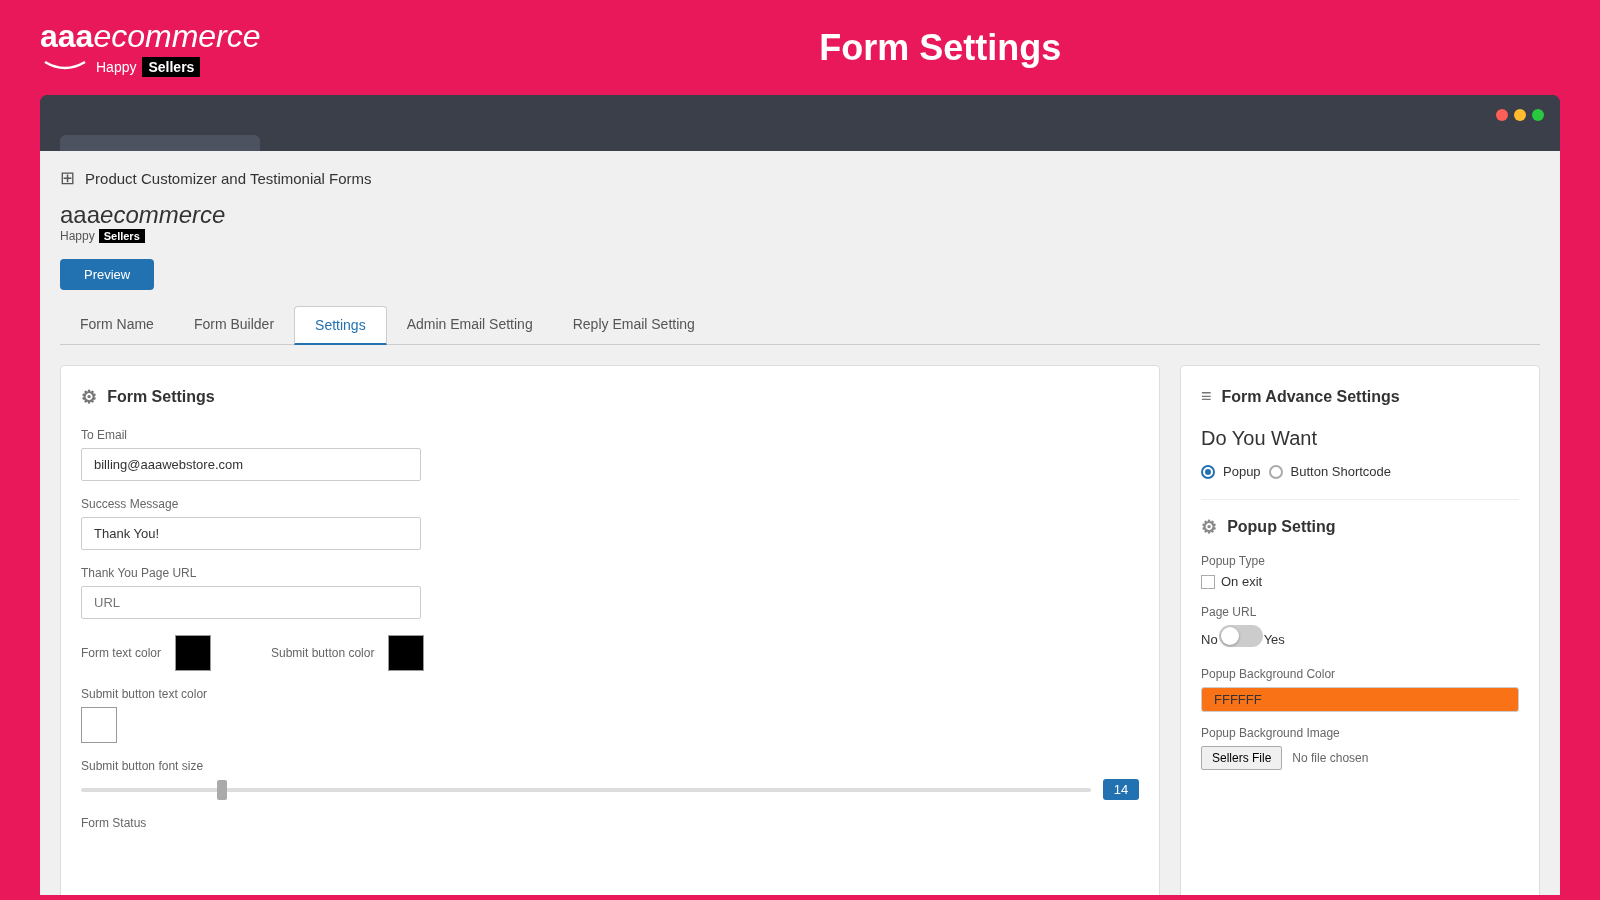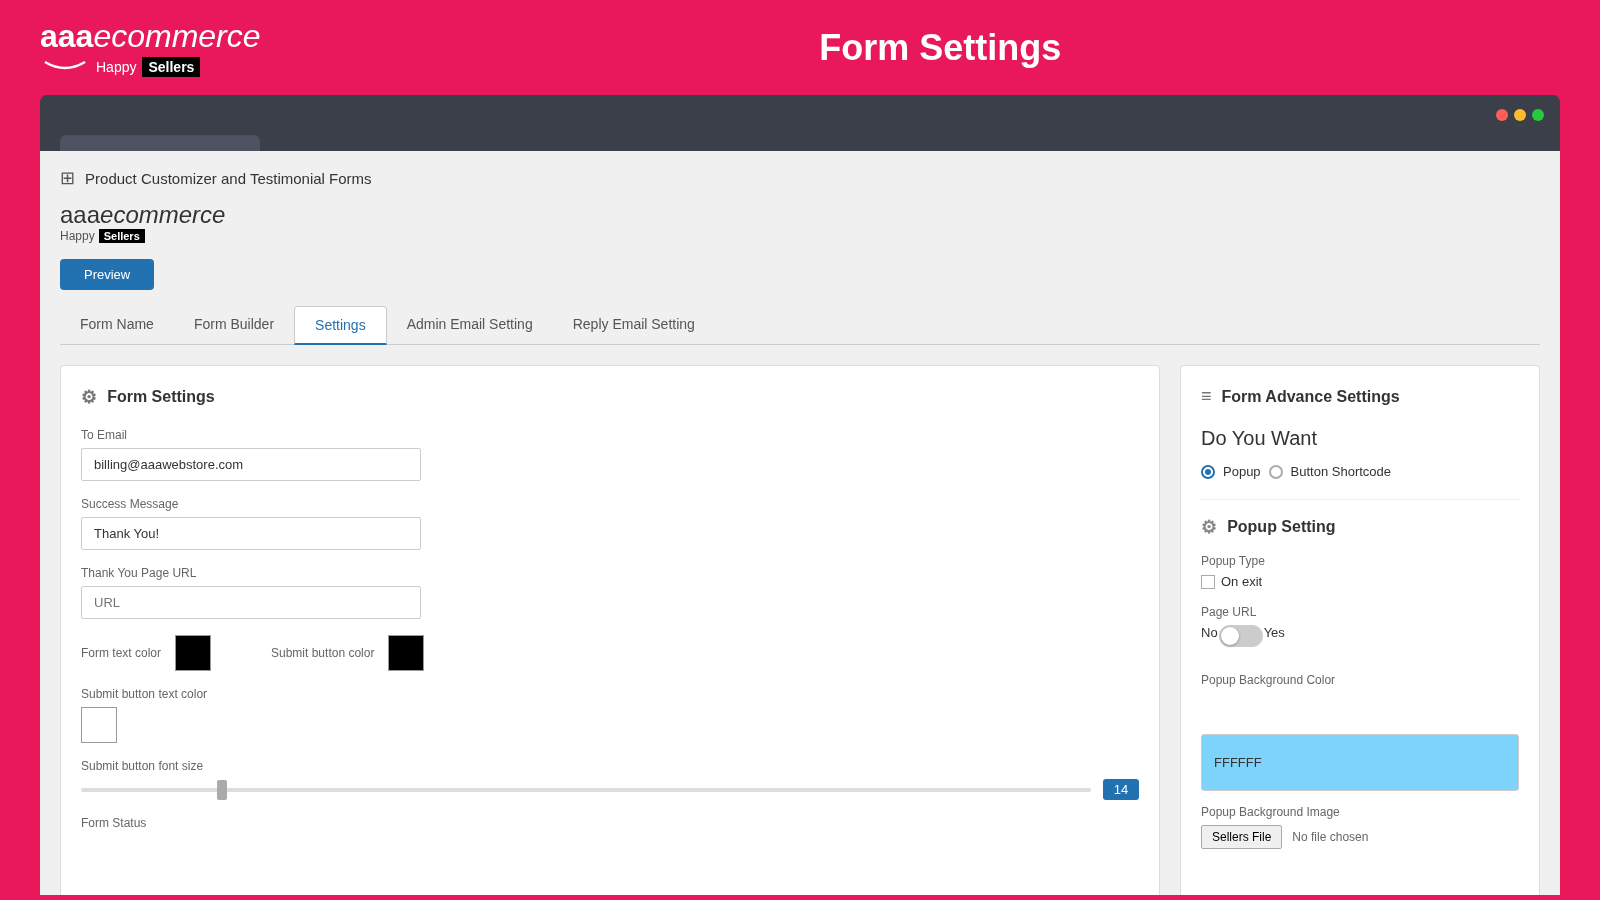--- a/index.html
+++ b/index.html
@@ -380,23 +380,23 @@
     .checkbox-box {
       width: 14px;
       height: 14px;
       border: 1px solid #aaa;
       background: white;
     }
 
     
     .toggle-row {
       display: flex;
-      align-items: flex-start;
+      align-items: flex-end;
       gap: 1px;
-      margin-bottom: 26px;
+      margin-bottom: 20px;
     }
     .toggle-label {
       font-size: 13px;
       color: #333;
     }
     .toggle-track {
       width: 44px;
       height: 22px;
       background: #ccc;
       border-radius: 11px;
@@ -411,27 +411,26 @@
       top: 2px;
       left: 2px;
       box-shadow: 0 1px 3px rgba(0,0,0,0.3);
     }
 
     .color-input-row {
       margin-bottom: 14px;
     }
     .color-field-input {
       width: 100%;
-      padding: 20px 12px;
+      padding: 4px 12px;
       border: 1px solid #ccc;
       border-radius: 3px;
       font-size: 13px;
       color: #333;
-      background: #7dd3fc;
-      margin-top: 41px;
+      background: #f97316;
     }
 
     .file-row {
       display: flex;
       align-items: center;
       gap: 10px;
     }
     .choose-file-btn {
       background: #f0f0f0;
       border: 1px solid #aaa;

